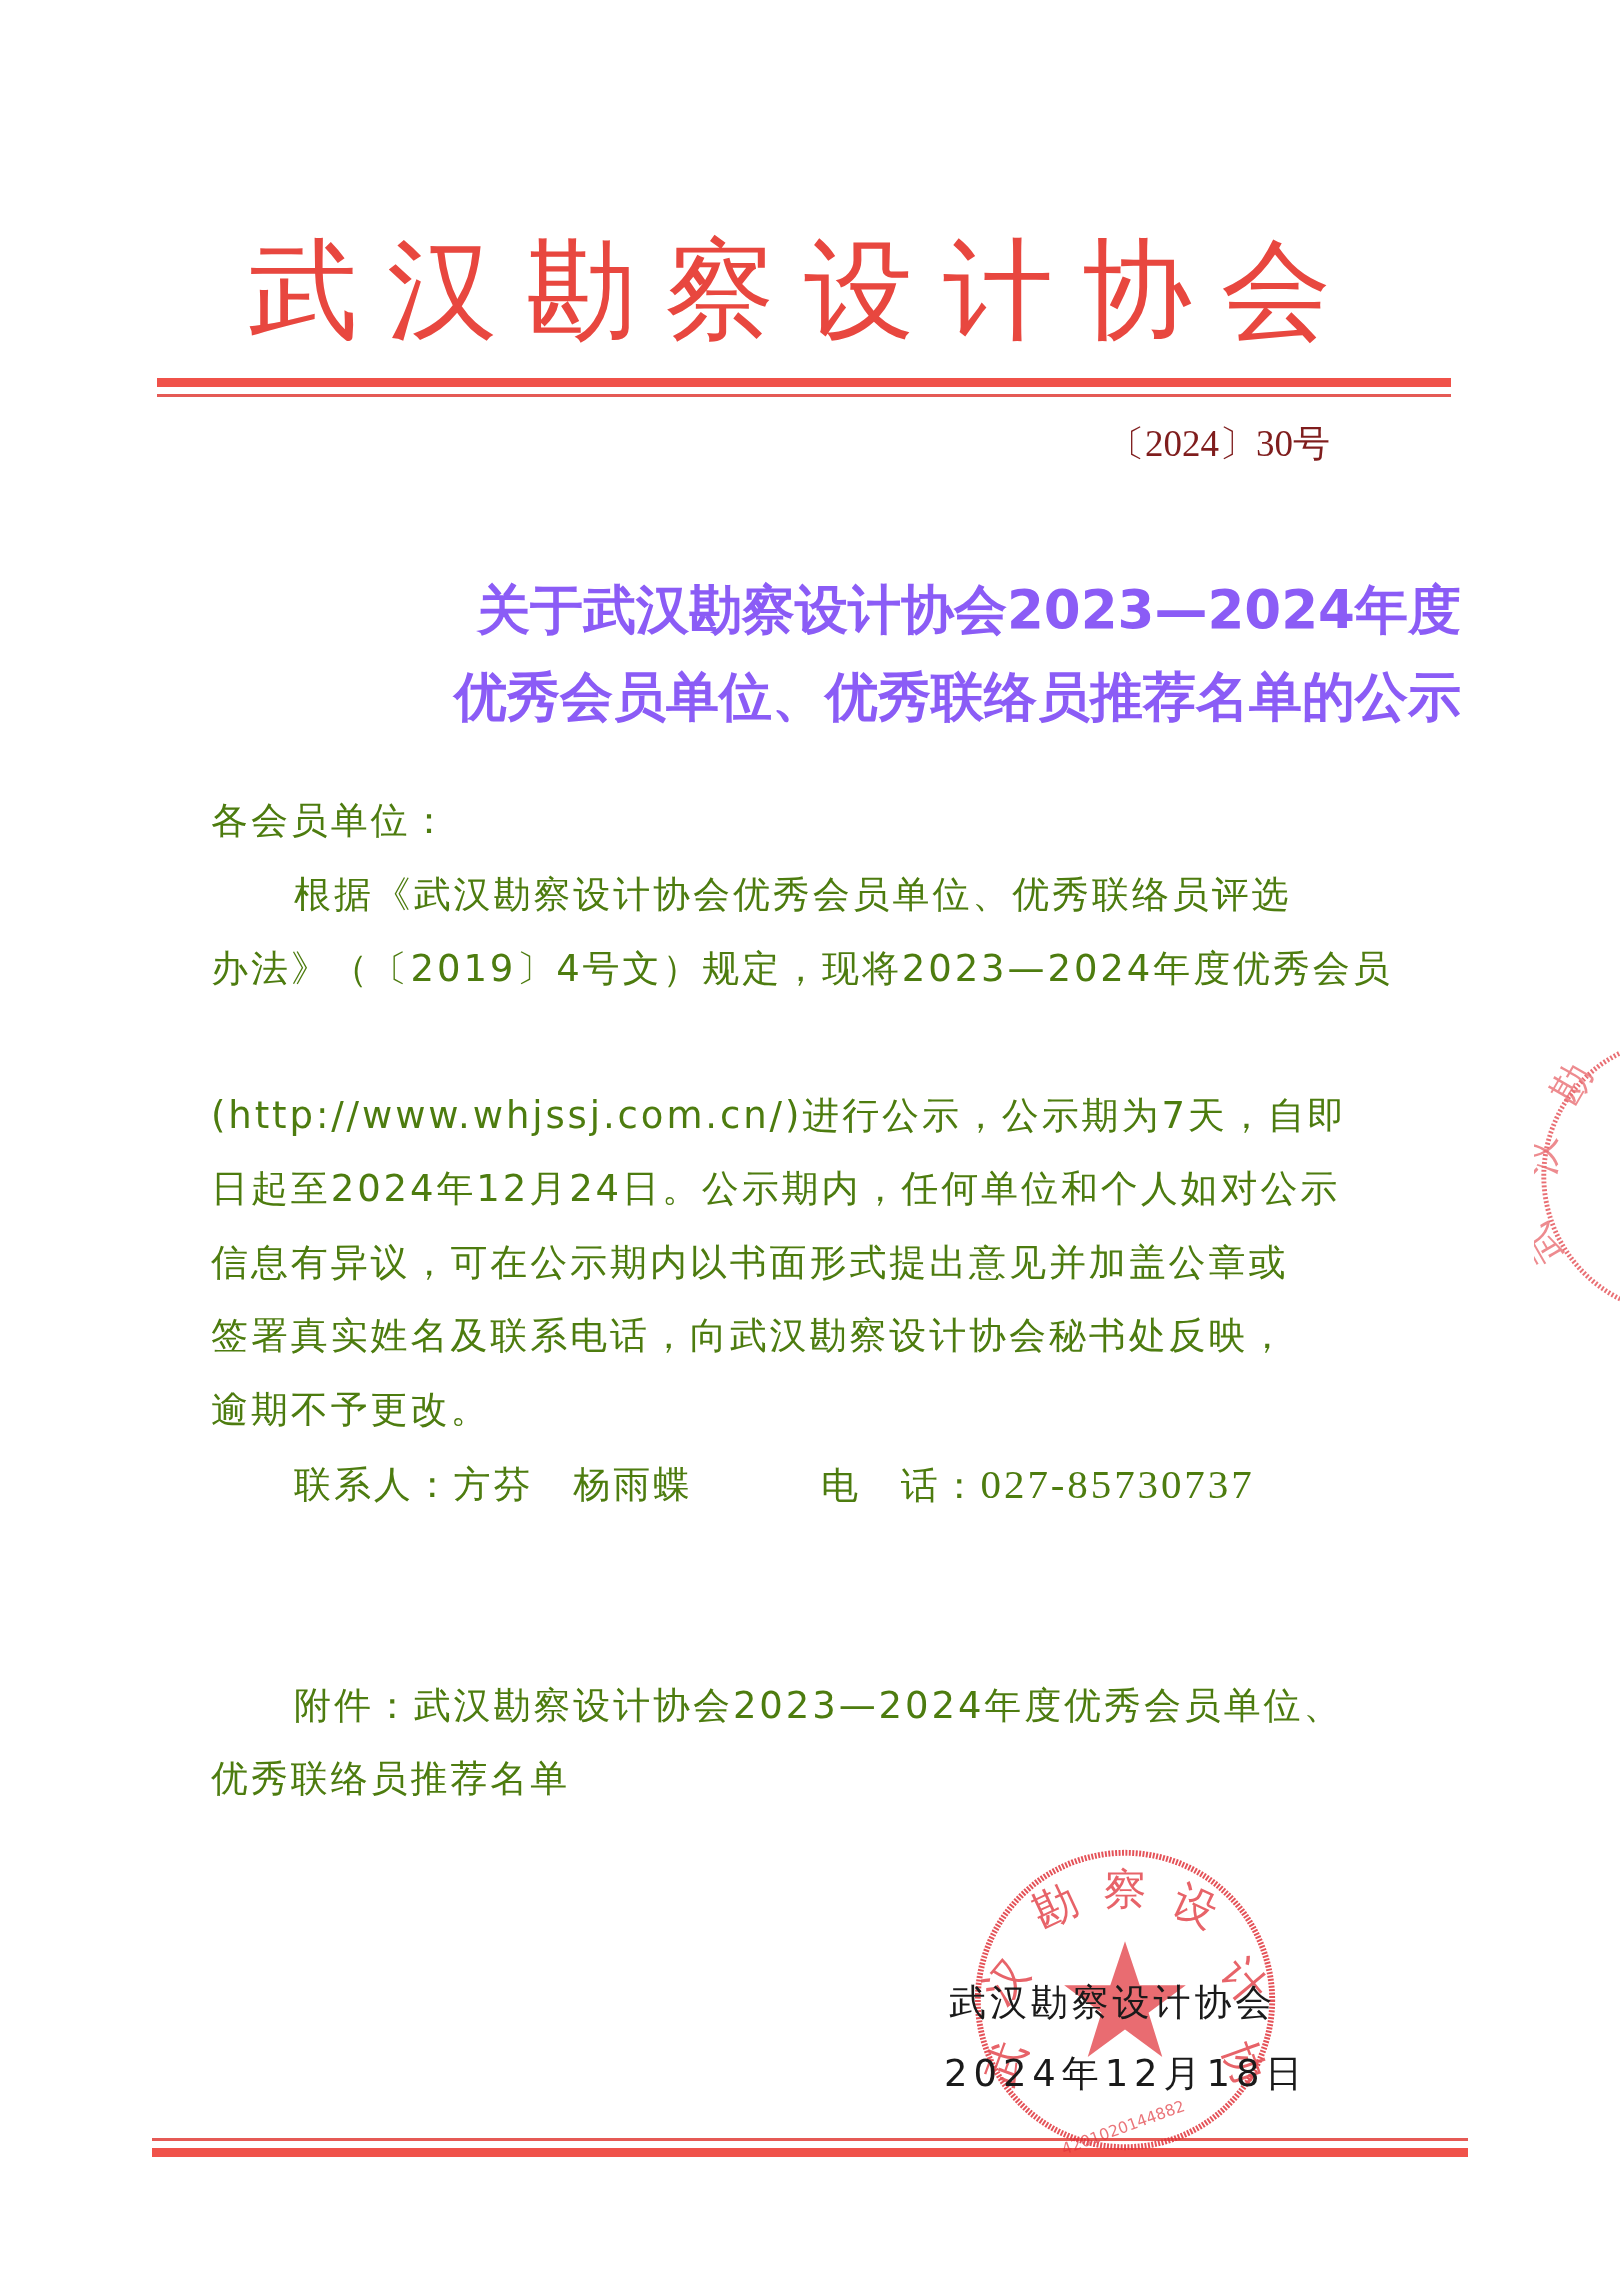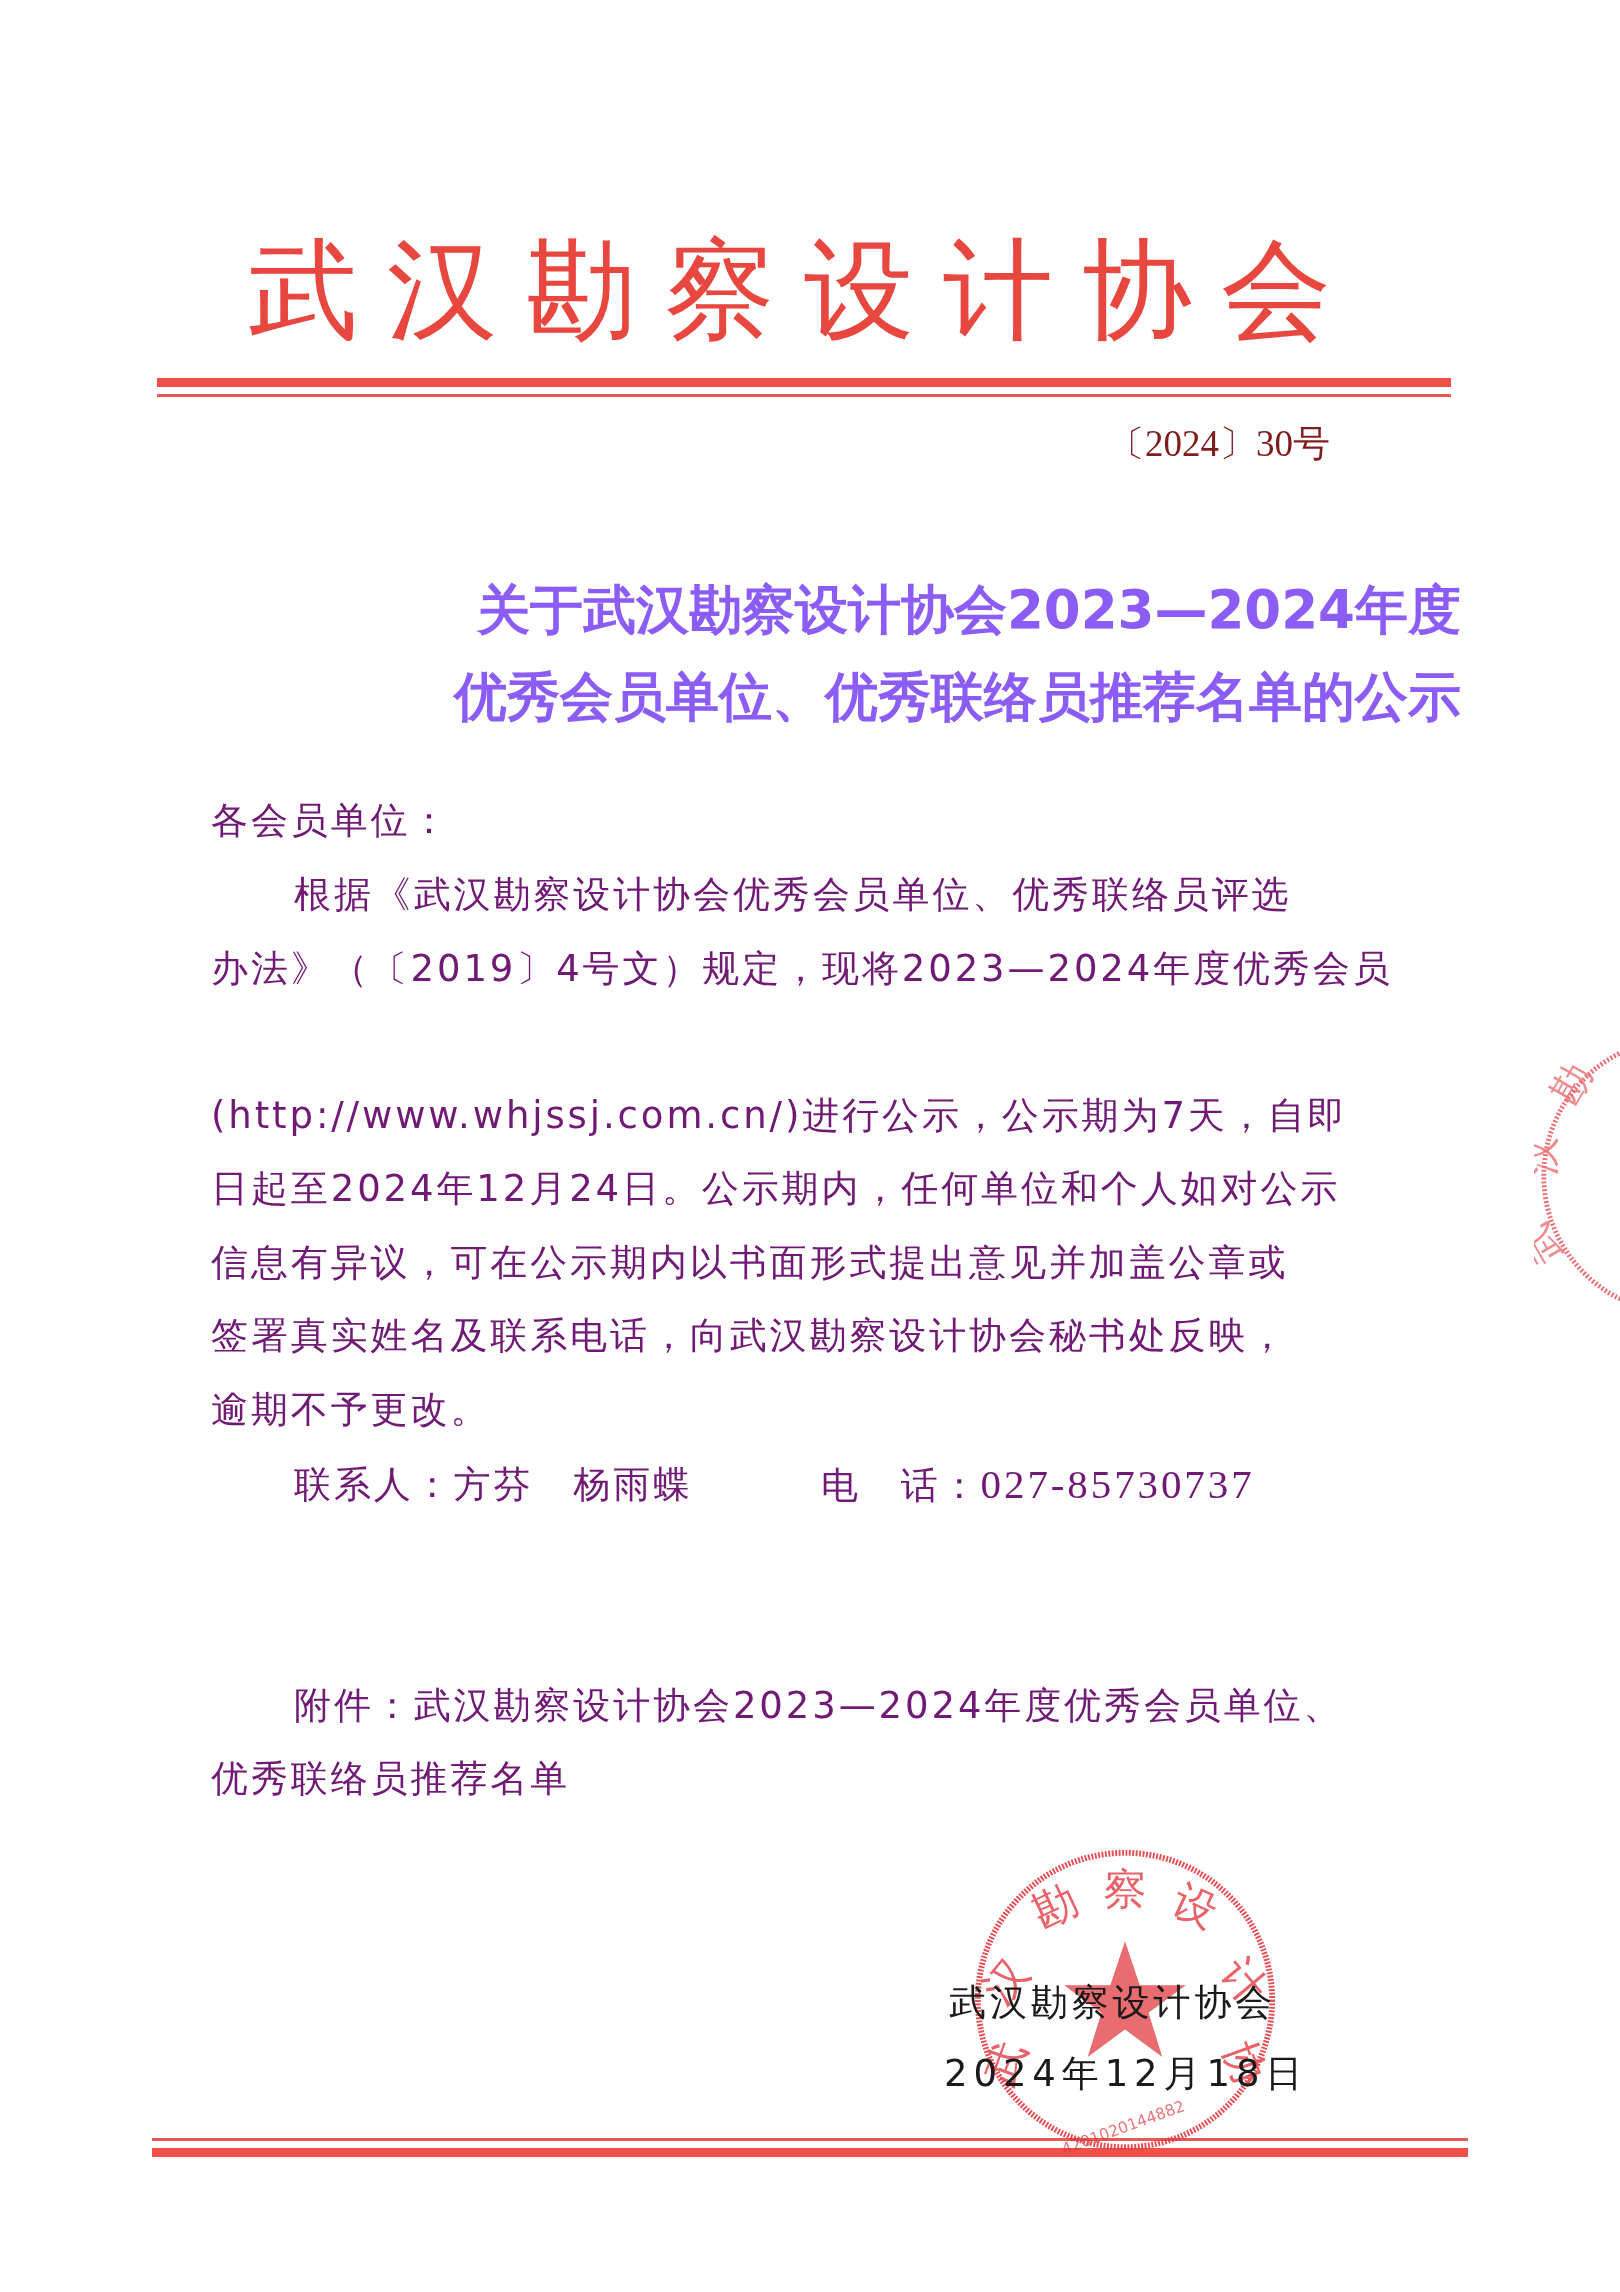--- a/index.html
+++ b/index.html
@@ -65,21 +65,21 @@
       line-height: 63px;
       color: #8b5cf6;
       white-space: nowrap;
     }
     .body-line {
       position: absolute;
       left: 211px;
       font-family: "DejaVu Sans", "Liberation Sans", sans-serif;
       font-size: 37px;
       line-height: 49px;
-      color: #701a75;
+      color: #4d7c0f;
       white-space: nowrap;
       letter-spacing: 2.9px;
     }
     .body-line.indent { left: 294px; }
     .body-line.justify-wide { letter-spacing: 13.7px; }
     .sign-block {
       position: absolute;
       font-family: "DejaVu Sans", "Liberation Sans", sans-serif;
       font-size: 37px;
       line-height: 49px;

